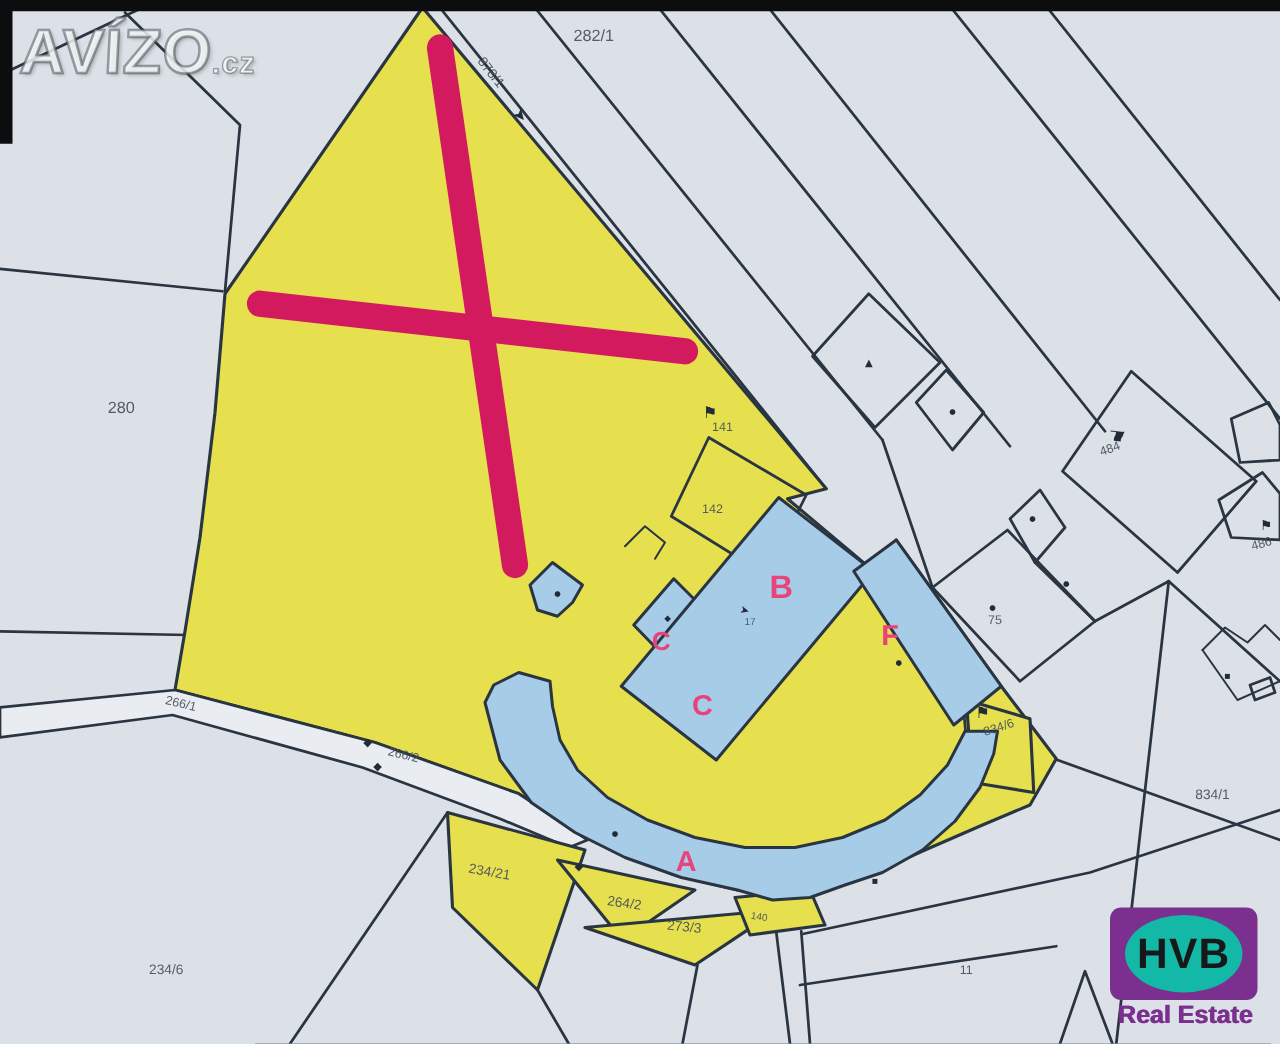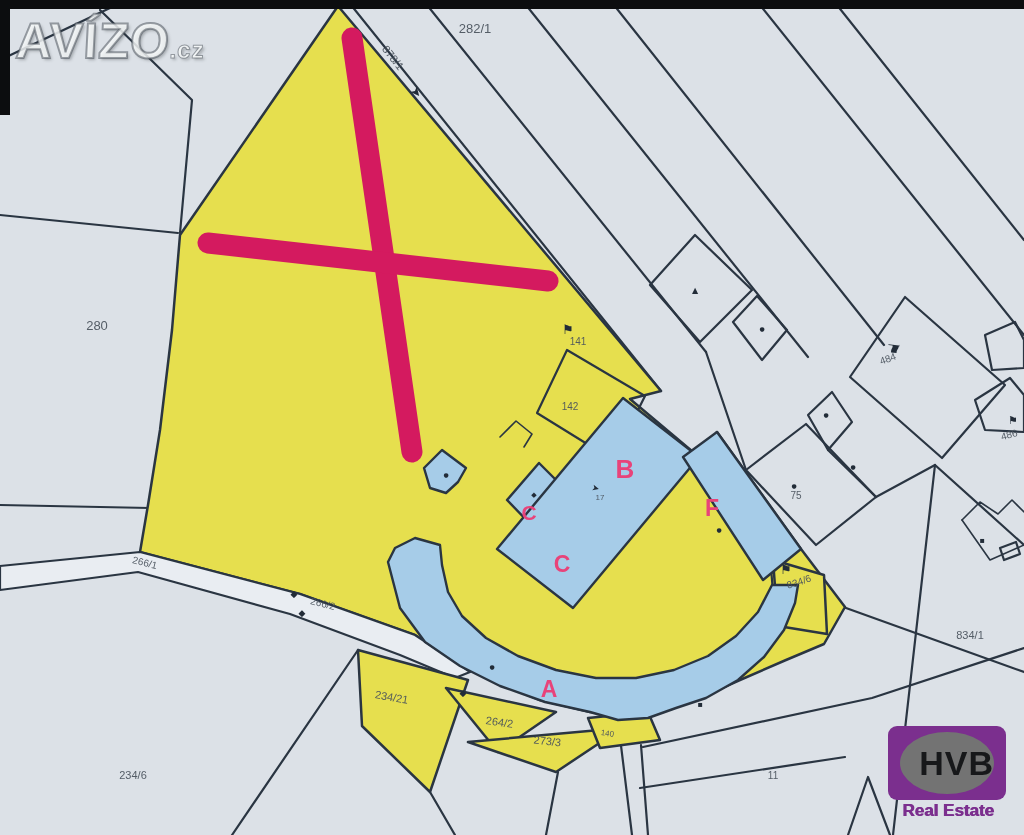--- a/index.html
+++ b/index.html
@@ -15,24 +15,24 @@
   .plabel{fill:var(--label-gray);text-anchor:middle;opacity:.92;font-family:"Liberation Sans",sans-serif;}
   .bletter{fill:var(--letter-pink);text-anchor:middle;font-weight:bold;font-family:"Liberation Sans",sans-serif;}
   .sym{fill:#222c38;text-anchor:middle;font-family:"DejaVu Sans",sans-serif;}
   .avizo{position:absolute;left:16px;top:12px;font-weight:bold;font-size:50px;letter-spacing:1px;
          color:rgba(250,252,253,0.80);-webkit-text-stroke:2px rgba(78,86,94,0.55);
          text-shadow:2px 2px 3px rgba(60,65,70,0.35);transform:skewX(-3deg);white-space:nowrap;}
   .avizo .tld{font-size:24px;-webkit-text-stroke:1px rgba(78,86,94,0.55);}
   .hvb{position:absolute;left:888px;top:726px;width:120px;text-align:center;}
   .hvb-badge{width:118px;height:74px;background:var(--brand-purple);border-radius:9px;
              display:flex;align-items:center;justify-content:center;}
-  .hvb-ellipse{width:94px;height:62px;background:#737373;border-radius:50%;
-               display:flex;align-items:center;justify-content:flex-end;}
+  .hvb-ellipse{width:94px;height:62px;background:#14b8a6;border-radius:50%;
+               display:flex;align-items:center;justify-content:center;}
   .hvb-name{font-size:34px;font-weight:bold;color:#17181a;letter-spacing:1px;}
-  .hvb-sub{margin-top:1px;color:var(--brand-purple);font-weight:bold;font-size:17px;
+  .hvb-sub{margin-top:1px;color:var(--brand-purple);font-weight:bold;font-size:20px;
            text-shadow:0.8px 0 0 var(--brand-purple);}
 </style>
 </head>
 <body>
 
 <div id="stage">
   <svg id="mapsvg" width="1024" height="835" viewBox="0 0 1024 835">
 
     <rect x="0" y="0" width="1024" height="835" fill="var(--paper)"></rect>
 

